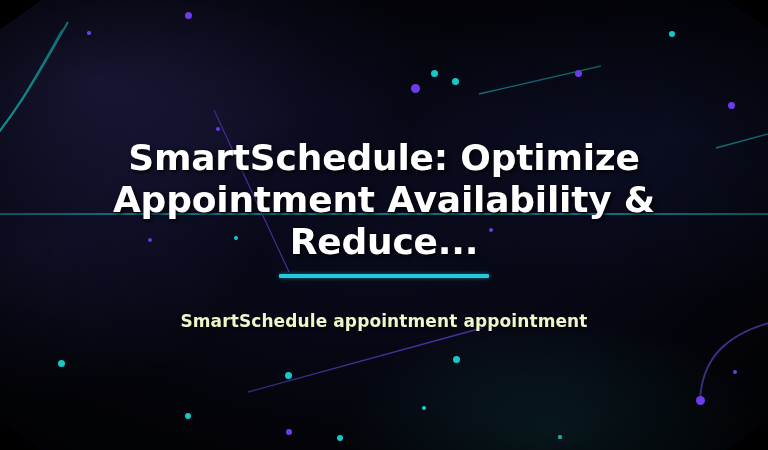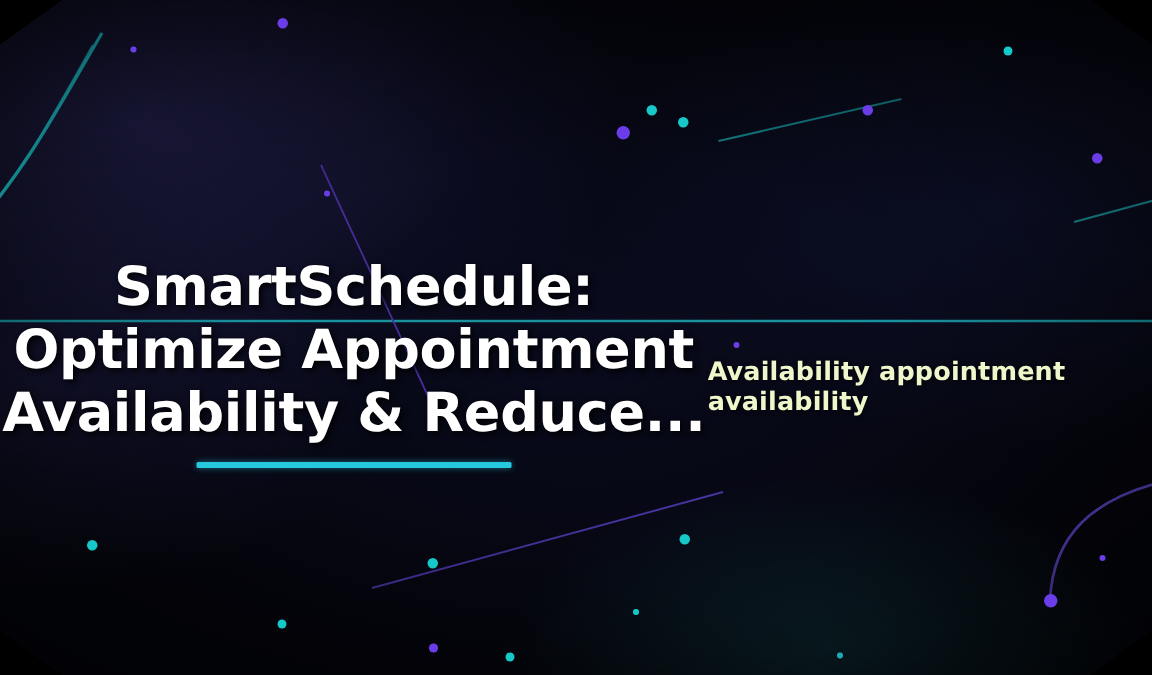--- a/index.html
+++ b/index.html
@@ -59,21 +59,21 @@
   .dot {
     position: absolute;
     border-radius: 50%;
   }
 
   
   .content {
     position: absolute;
     inset: 0;
     display: flex;
-    flex-direction: row;
+    flex-direction: column;
     align-items: center;
     justify-content: center;
     padding-top: 18px;
     box-sizing: border-box;
   }
 
   .title-wrap {
     position: relative;
     width: 560px;
     text-align: center;
@@ -162,16 +162,16 @@
       <span class="dot" style="left: 558.4px; top: 435.4px; width: 3.2px; height: 3.2px; background: rgb(31, 168, 180);"></span>
       <span class="dot" style="left: 695.5px; top: 395.5px; width: 9px; height: 9px; background: rgb(106, 61, 232);"></span>
       <span class="dot" style="left: 732.8px; top: 369.8px; width: 4.4px; height: 4.4px; background: rgb(106, 61, 232);"></span>
     </div>
 
   <div class="content">
     <div class="title-wrap">
       <h1 class="title">SmartSchedule: Optimize Appointment Availability &amp; Reduce...</h1>
       <div class="title-underline"></div>
     </div>
-    <p class="subtitle">Availability appointment availability</p>
+    <p class="subtitle">SmartSchedule appointment appointment</p>
   </div>
 
 </div>
 
 </body></html>

